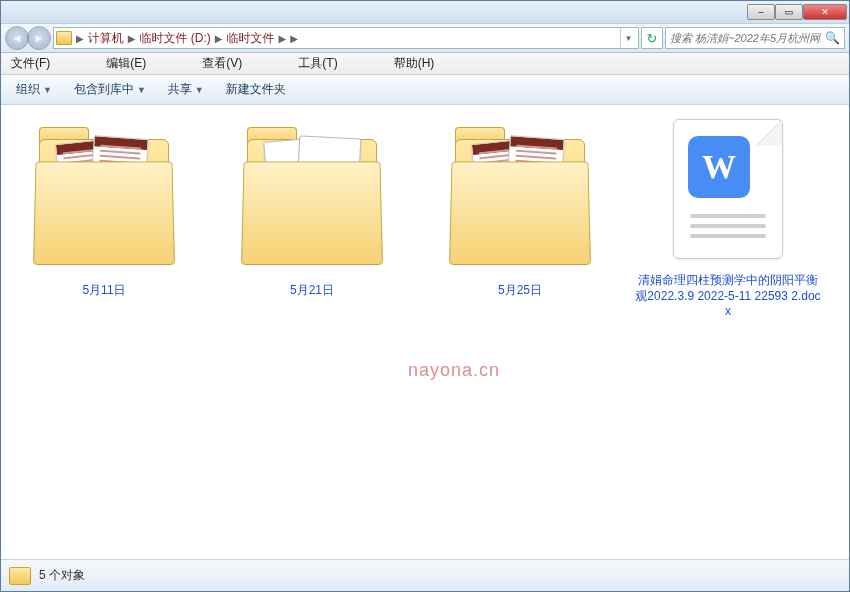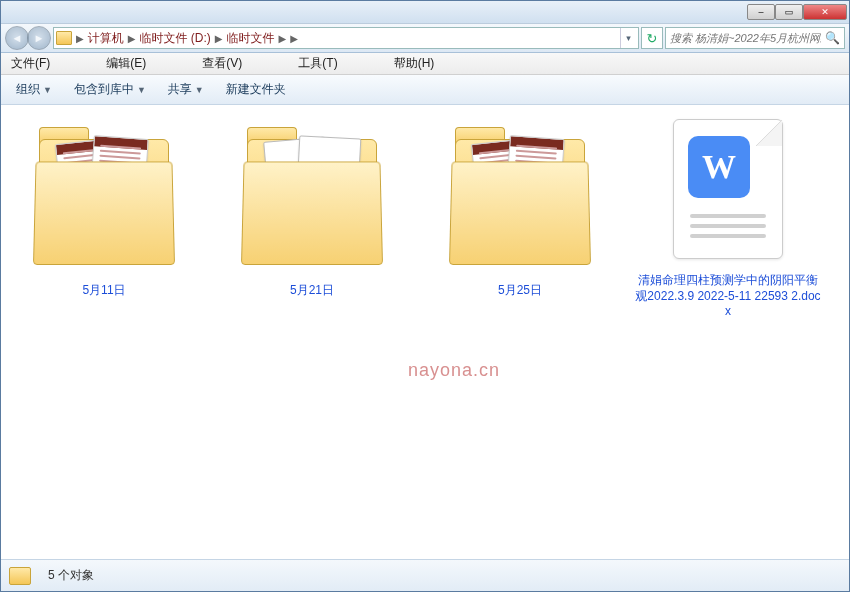--- a/index.html
+++ b/index.html
@@ -49,21 +49,21 @@
     .m4a-doc.a2 { left:60px; top:18px; width:62px; height:90px; transform:rotate(3deg); }
     .note { color:#2a7de1; font-size:30px; line-height:1; }
     .m4a-label { font-size:13px; font-weight:bold; color:#555; letter-spacing:1px; }
     .file-icon { width: 120px; height: 150px; position: relative; display:flex; flex-direction:column; align-items:center; }
     .file-page { width: 110px; height: 140px; background:#fff; border:1px solid #ccc; border-radius:6px; position:relative; box-shadow: 0 1px 3px rgba(0,0,0,0.1); }
     .file-corner { position:absolute; right:0; top:0; width:26px; height:26px; background: linear-gradient(135deg, transparent 48%, #ddd 50%, #f4f4f4 52%); }
     .file-w { position:absolute; left:14px; top:16px; width:62px; height:62px; background:#4a8cf5; border-radius:10px; display:flex; align-items:center; justify-content:center; color:#fff; font-size:34px; font-weight:bold; font-family: Georgia, serif; }
     .file-textlines { position:absolute; left:16px; bottom:14px; right:16px; }
     .file-textlines span { display:block; height:4px; background:#d0d0d0; margin-bottom:6px; border-radius:2px; }
     .watermark { position:absolute; left: 48%; top: 255px; color: #d89090; font-size: 18px; letter-spacing: 1px; pointer-events:none; }
-    .statusbar { height: 32px; background: linear-gradient(#f4f8fc,#e2ecf6); border-top: 1px solid #c5d5e5; display:flex; align-items:center; padding: 0 8px; gap: 17px; font-size:12px; color:#333; }
+    .statusbar { height: 32px; background: linear-gradient(#f4f8fc,#e2ecf6); border-top: 1px solid #c5d5e5; display:flex; align-items:center; padding: 0 8px; gap: 8px; font-size:12px; color:#333; }
     .status-folder { width: 22px; height: 18px; background: linear-gradient(#ffe9a8,#f4c657); border:1px solid #c9a43a; border-radius:2px; }
   </style>
 </head>
 <body>
 
 <div class="window">
 
   <div class="titlebar">
     <div class="titlebar-btns">
       <div class="titlebar-btn min">–</div>

